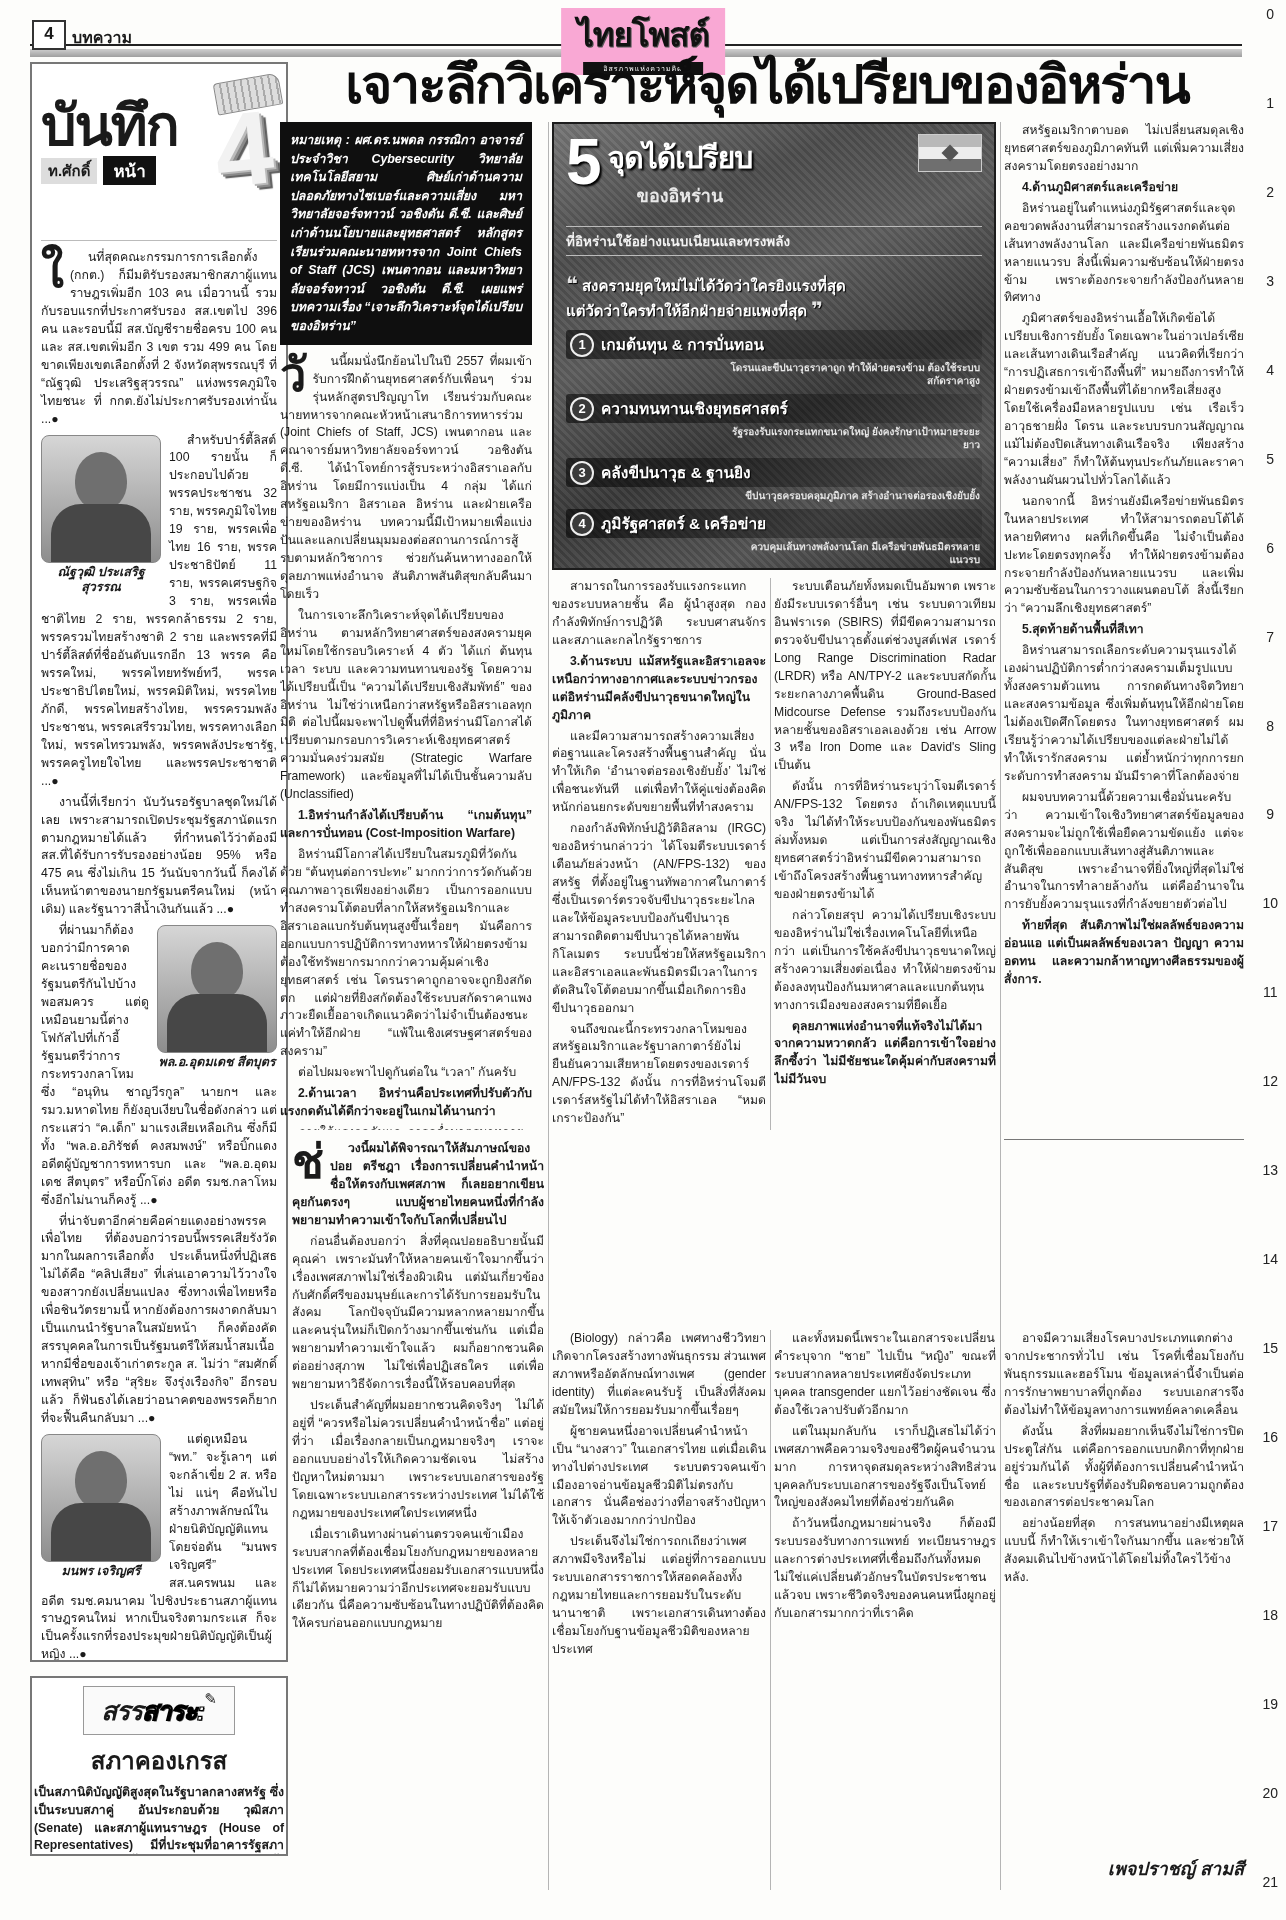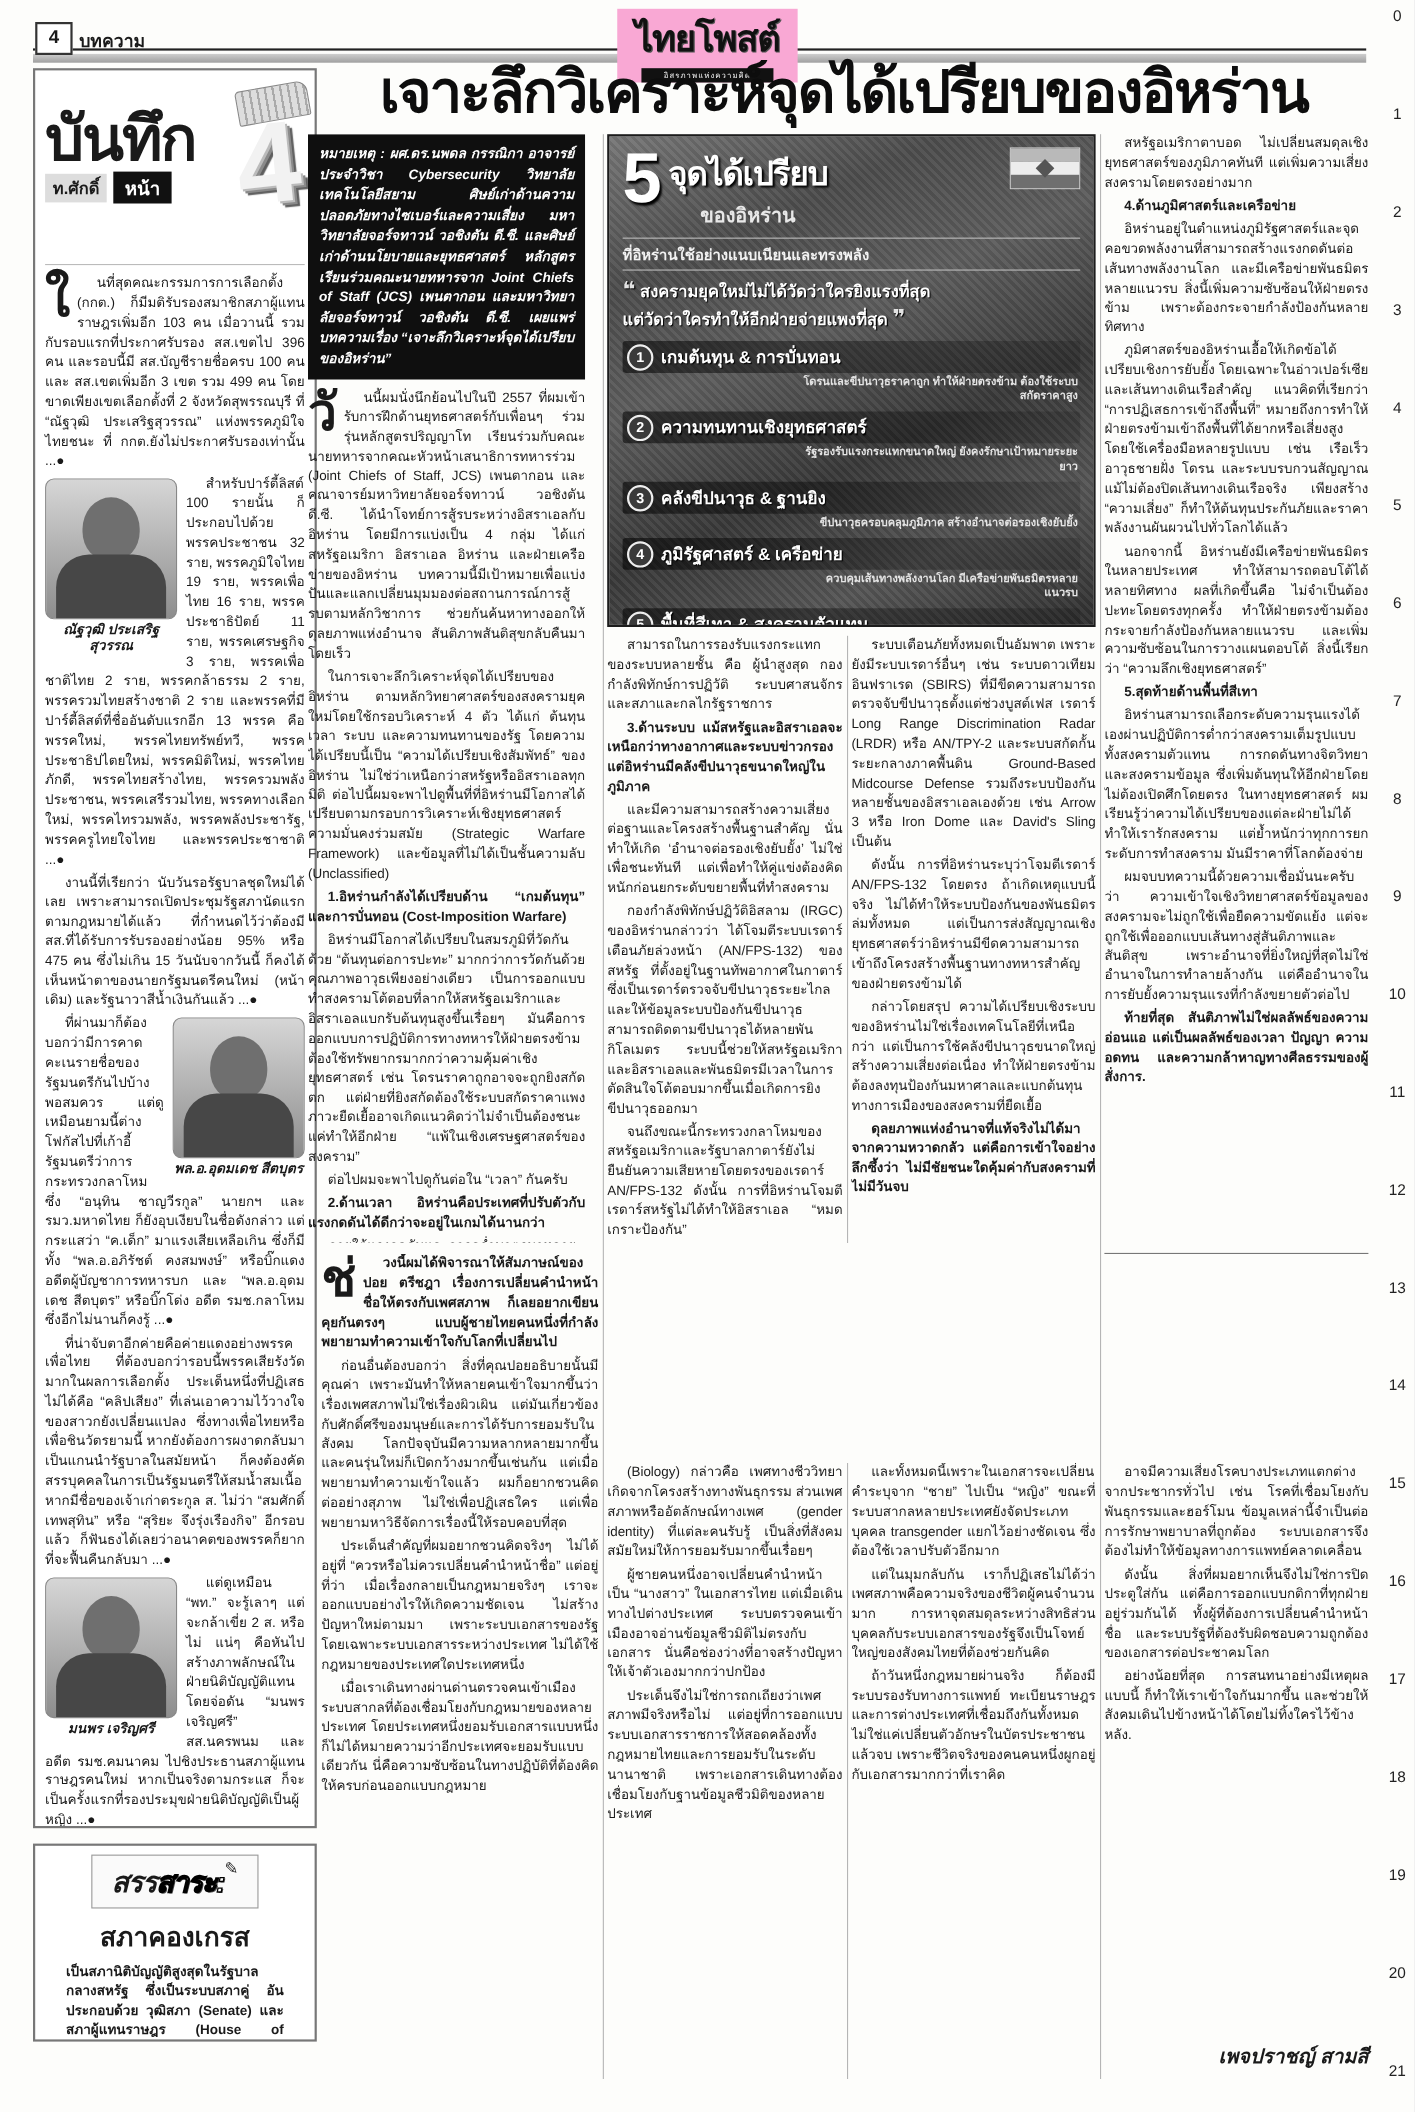--- a/index.html
+++ b/index.html
@@ -28,21 +28,21 @@
   .nb-text p{margin:0 0 3px;text-indent:18px;}
   .drop{float:left;font-size:47px;line-height:.82;font-weight:bold;padding:3px 6px 0 0;}
   .photo{width:120px;margin:3px 8px 2px 0;}
   .photo.r{float:right;margin:3px 0 2px 8px;}
   .photo.l{float:left;}
   .photo .img{position:relative;height:126px;border:1px solid #888;border-radius:8px;background:linear-gradient(#d6d6d6,#8d8d8d);overflow:hidden;}
   .photo .img::before{content:"";position:absolute;left:50%;top:16px;width:52px;height:58px;transform:translateX(-50%);background:#6f6f6f;border-radius:50% 50% 46% 46%;}
   .photo .img::after{content:"";position:absolute;left:50%;top:68px;width:100px;height:70px;transform:translateX(-50%);background:#474747;border-radius:30px 30px 0 0;}
   .photo .cap{font-size:12.5px;font-weight:bold;font-style:italic;text-align:center;line-height:1.25;margin-top:2px;}
   
-  .sansara{position:absolute;left:30px;top:1676px;width:258px;height:180px;border:2px solid #777;background:#fff;padding:8px 28px;box-sizing:border-box;overflow:hidden;}
+  .sansara{position:absolute;left:30px;top:1676px;width:258px;height:180px;border:2px solid #777;background:#fff;padding:8px 2px;box-sizing:border-box;overflow:hidden;}
   .ss-logo{width:150px;margin:0 auto;text-align:center;border:1px solid #999;background:#fafafa;padding:3px 0;}
   .ss-a{font-size:26px;font-weight:900;font-style:italic;letter-spacing:-1px;}
   .ss-b{font-size:26px;font-weight:900;font-style:italic;letter-spacing:-1px;color:#fff;-webkit-text-stroke:1.2px #000;text-shadow:1px 1px 0 #555;}
   .ss-pencil{font-size:15px;vertical-align:top;}
   .ss-title{text-align:center;font-size:24px;font-weight:900;margin:6px 0 4px;}
   .ss-body{font-size:12.3px;line-height:1.45;text-align:justify;}
   .ss-body .lead{font-weight:bold;}
   
   .headline1{position:absolute;left:292px;top:58px;width:950px;text-align:center;font-size:53px;font-weight:900;letter-spacing:-2px;line-height:1.0;color:#0d0d0d;}
   .col{position:absolute;overflow:hidden;font-size:12.2px;line-height:1.47;text-align:justify;}
@@ -60,21 +60,21 @@
   .info::before{content:"";position:absolute;inset:0;background:repeating-linear-gradient(45deg,rgba(255,255,255,.05) 0 3px,rgba(0,0,0,.06) 3px 6px);pointer-events:none;}
   .ig-head{position:relative;display:flex;align-items:flex-start;}
   .ig-5{font-size:64px;font-weight:900;line-height:.9;text-shadow:2px 2px 2px #000;}
   .ig-tt{margin-left:6px;}
   .ig-t1{font-size:30px;font-weight:900;letter-spacing:-1px;text-shadow:2px 2px 2px #000;}
   .ig-t2{font-size:18px;font-weight:bold;text-align:center;color:#e8e8e8;}
   .flag{margin-left:auto;width:62px;height:36px;border:1px solid #ccc;display:flex;flex-direction:column;position:relative;}
   .flag i{flex:1;}
   .flag .f1{background:#b9b9b9;}.flag .f2{background:#ededed;}.flag .f3{background:#6f6f6f;}
   .flag::after{content:"";position:absolute;left:50%;top:50%;width:12px;height:12px;transform:translate(-50%,-50%) rotate(45deg);background:#555;}
-  .ig-tag{position:relative;border-top:1px solid #bbb;border-bottom:1px solid #bbb;margin:6px 0;padding:3px 0;font-size:13.5px;font-weight:bold;text-align:left;color:#f2f2f2;}
+  .ig-tag{position:relative;border-top:1px solid #bbb;border-bottom:1px solid #bbb;margin:16px 0;padding:3px 0;font-size:13.5px;font-weight:bold;text-align:left;color:#f2f2f2;}
   .ig-quote{position:relative;font-size:15px;font-weight:900;line-height:1.25;margin:4px 0 8px;text-shadow:1px 1px 1px #000;}
   .ig-quote .qm{font-size:20px;font-weight:900;color:#e3e3e3;}
   .ig-item{position:relative;margin:7px 0 0;}
   .ig-bar{display:flex;align-items:center;gap:7px;background:linear-gradient(90deg,rgba(0,0,0,.55),rgba(0,0,0,.15));padding:2px 4px;border-radius:3px;}
   .ig-num{flex:0 0 auto;width:20px;height:20px;border-radius:50%;border:2px solid #eee;background:#3a3a3a;color:#fff;font-size:13px;font-weight:900;text-align:center;line-height:20px;}
   .ig-ti{font-size:15.5px;font-weight:900;text-shadow:1px 1px 1px #000;}
   .ig-de{font-size:10px;line-height:1.3;color:#e4e4e4;text-align:right;margin:2px 2px 0 auto;width:62%;font-weight:bold;}
   
   .hr2{position:absolute;left:1004px;top:1139px;width:240px;height:1px;background:#777;}
   .headline2{position:absolute;left:552px;top:1146px;width:692px;text-align:center;font-weight:900;color:#0d0d0d;line-height:1.04;letter-spacing:-2px;}

